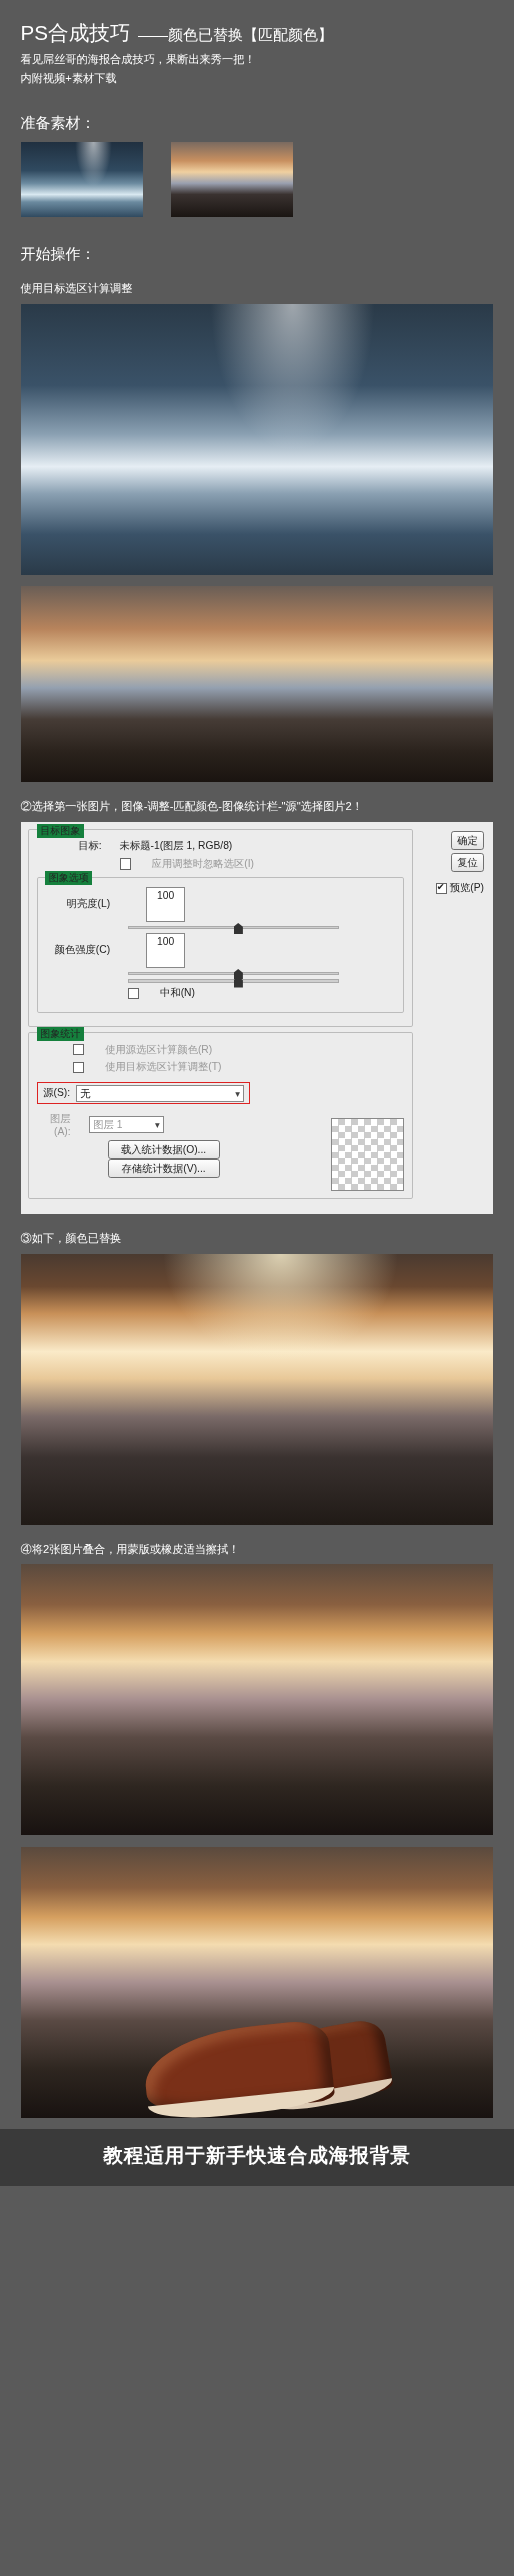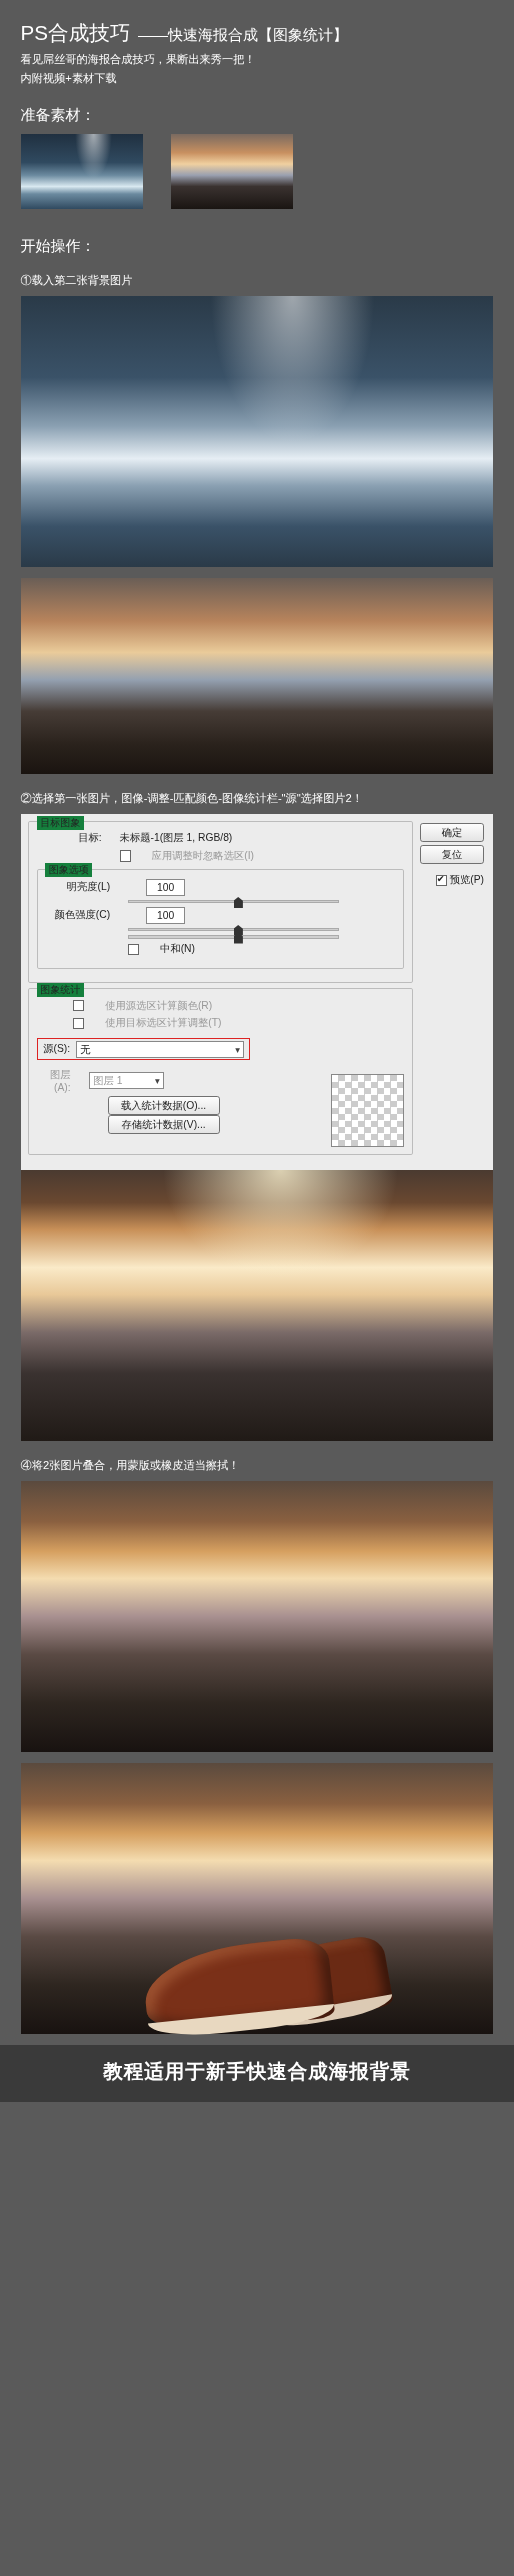--- a/index.html
+++ b/index.html
@@ -8,21 +8,21 @@
     background: #5a5a5a;
     font-family: "Microsoft YaHei", sans-serif;
     color: #fff;
     font-size: 12px;
   }
   .page { padding: 18.7px 20.6px 0; }
   .title-row { display: flex; align-items: baseline; gap: 7.5px; margin-bottom: 5.6px; }
   .title-main { font-size: 20.6px; font-weight: normal; }
   .title-sub { font-size: 15px; }
   .intro { font-size: 11.2px; margin-bottom: 3.7px; }
-  .subnote { font-size: 11.2px; margin-bottom: 20px; }
+  .subnote { font-size: 11.2px; margin-bottom: 28px; }
   .section-h { font-size: 15px; margin: 15px 0 9.4px; }
   .thumbs { display: flex; gap: 28px; margin-bottom: 28px; }
   .thumb { width: 122px; height: 75px; }
   .thumb1 { background: linear-gradient(to bottom, #203040 0%, #304a60 38%, #6b8a9f 55%, #d8e8f0 70%, #6b8a9f 80%, #304a60 100%); position:relative; overflow:hidden;}
   .thumb1::after{content:"";position:absolute;left:45%;top:0;width:30%;height:60%;background:radial-gradient(ellipse at top, rgba(255,255,255,.6), transparent 70%);}
   .thumb2 { background: linear-gradient(to bottom, #7a6a60 0%, #c89060 25%, #f0d0a0 40%, #9aa0b0 55%, #3a3230 70%, #1a1512 100%); }
   .step-text { font-size: 11.2px; margin: 17px 0 7.5px; }
   .img-full { width: 100%; height: 271px; margin-bottom: 11.2px; }
   .img-full.short { height: 196px; }
   .img1 { background: linear-gradient(to bottom, #2a3a48 0%, #3a5268 30%, #8aa0b2 48%, #e6eef4 60%, #8aa0b2 70%, #3a5268 85%, #2a3a48 100%); position:relative; overflow:hidden;}
@@ -39,59 +39,59 @@
   .shoe .s2::after{content:"";position:absolute;bottom:-3.7px;left:0;width:100%;height:15px;background:#dccab4;border-radius:0 0 40% 40%/0 0 100% 100%;}
 
   
   .dialog { background:#ececec; color:#222; width:100%; padding:7.5px 7.5px 9.4px; font-size:10.3px; }
   .fieldset { border:0.9px solid #bcbcbc; border-radius:1.9px; padding:5.6px 7.5px 7.5px; margin-bottom:5.6px; position:relative;}
   .legend { position:absolute; top:-6.5px; left:7.5px; background:#15803d; padding:0 3.7px; font-size:10px; }
   .row { display:flex; align-items:center; margin:3.7px 0; gap:18px; }
   .lab { width:65px; text-align:right; }
   .slider { flex:1; height:3.7px; background:#cfcfcf; position:relative; border:0.9px solid #aaa;}
   .slider::after{content:"";position:absolute;left:50%;top:-3.7px;width:9.4px;height:11.2px;background:#333;clip-path:polygon(50% 0,100% 35%,100% 100%,0 100%,0 35%);}
-  .numbox { width:39px; height:17px; background:#fff; border:0.9px solid #888; text-align:center; line-height:15px;}
+  .numbox { width:39px; height:35px; background:#fff; border:0.9px solid #888; text-align:center; line-height:15px;}
   .numbox.hl { border:0.9px solid #2a7fff; background:#cfe6ff;}
   .cb { display:inline-block; width:11.2px; height:11.2px; background:#fff; border:0.9px solid #666; margin-right:2.8px; vertical-align:-1.9px;}
   .cb.checked::after{content:"✔"; color:#222; font-size:9.4px; position:relative; top:-2.8px; left:0;}
   .side-col { position:absolute; right:9.4px; top:9.4px; display:flex; flex-direction:column; gap:3.7px; align-items:flex-end;}
   .dlg-top { position:relative; }
-  .btn { width:64px; height:18.7px; background:linear-gradient(#fdfdfd,#e4e4e4); border:0.9px solid #707070; border-radius:2.8px; text-align:center; line-height:17px; font-size:10.3px;}
+  .btn { width:33px; height:18.7px; background:linear-gradient(#fdfdfd,#e4e4e4); border:0.9px solid #707070; border-radius:2.8px; text-align:center; line-height:17px; font-size:10.3px;}
   .sel { height:17px; background:#fff; border:0.9px solid #888; padding:0 15px 0 3.7px; position:relative; line-height:15px; min-width:75px; display:inline-block;}
   .sel::after{content:"▾"; position:absolute; right:2.8px; top:0; font-size:9.4px; color:#444;}
   .longsel { min-width:168px; }
   .src-row { border:1.9px solid #d22; padding:1.9px 5.6px; display:inline-flex; align-items:center; gap:5.6px; margin:3.7px 0;}
   .btn-long { width:112px; height:18.7px; background:linear-gradient(#fdfdfd,#e4e4e4); border:0.9px solid #707070; border-radius:2.8px; text-align:center; line-height:17px; font-size:10.3px; margin:0 0 0 71px; display:block;}
   .swatch { width:73px; height:73px; background:
     repeating-conic-gradient(#ccc 0 25%, #fff 0 50%) 0 0/13px 13px;
     border:0.9px solid #888; float:right; margin-top:-60px;}
   .footer { background:#3a3a3a; text-align:center; padding:13px 0 17px; font-size:19.6px; font-weight:bold; letter-spacing:0.9px; margin-top:5.6px;}
   .disabled { color:#999; }
 </style>
 </head>
 <body>
 
 <div class="page">
 
   <div class="title-row">
     <span class="title-main">PS合成技巧</span>
-    <span class="title-sub">——快速海报合成【图象统计】</span>
+    <span class="title-sub">——颜色已替换【匹配颜色】</span>
   </div>
   <div class="intro">看见屌丝哥的海报合成技巧，果断出来秀一把！</div>
   <div class="subnote">内附视频+素材下载</div>
 
   <div class="section-h">准备素材：</div>
   <div class="thumbs">
     <div class="thumb thumb1"></div>
     <div class="thumb thumb2"></div>
   </div>
 
   <div class="section-h">开始操作：</div>
 
-  <div class="step-text">①载入第二张背景图片</div>
+  <div class="step-text">使用目标选区计算调整</div>
   <div class="img-full img1"></div>
   <div class="img-full short img2"></div>
 
   <div class="step-text">②选择第一张图片，图像-调整-匹配颜色-图像统计栏-"源"选择图片2！</div>
 
   <div class="dialog dlg-top">
     <div class="side-col">
       <div class="btn">确定</div>
       <div class="btn">复位</div>
       <div style="margin-top:5.6px;">
@@ -171,20 +171,21 @@
         <span style="width:34px;text-align:right">图层(A):</span>
         <span class="sel">图层 1</span>
       </div>
       <div class="btn-long">载入统计数据(O)...</div>
       <div class="btn-long">存储统计数据(V)...</div>
       <div class="swatch"></div>
       <div style="clear:both"></div>
     </div>
   </div>
 
+  <div class="step-text">③如下，颜色已替换</div>
   <div class="img-full img3"></div>
 
   <div class="step-text">④将2张图片叠合，用蒙版或橡皮适当擦拭！</div>
   <div class="img-full img4"></div>
   <div class="img-full img5">
     <div class="shoe">
       <div class="s2"></div>
         <div class="s1"></div>
     </div>
   </div>

